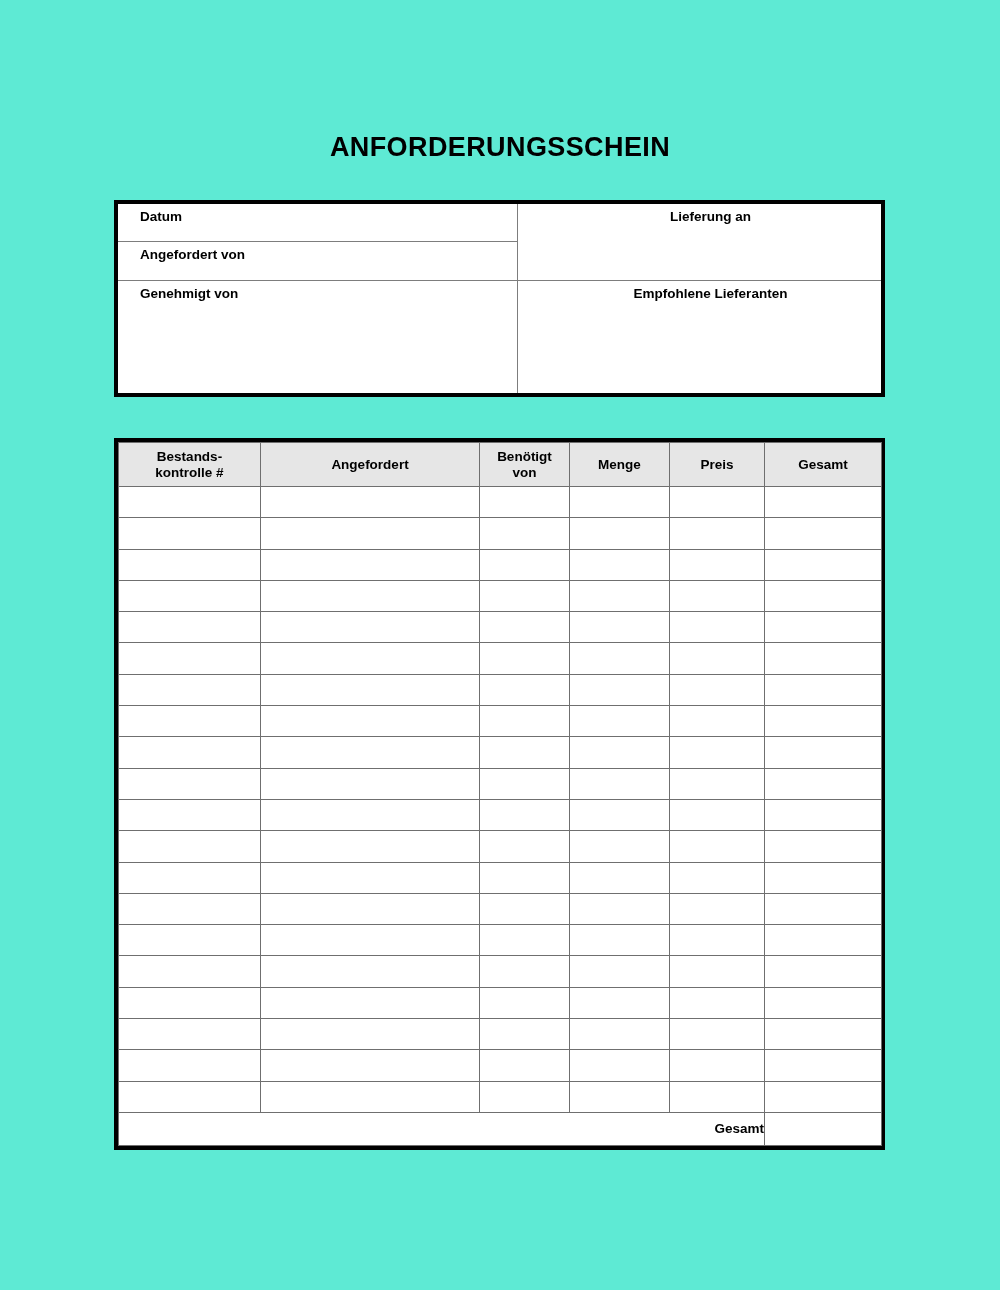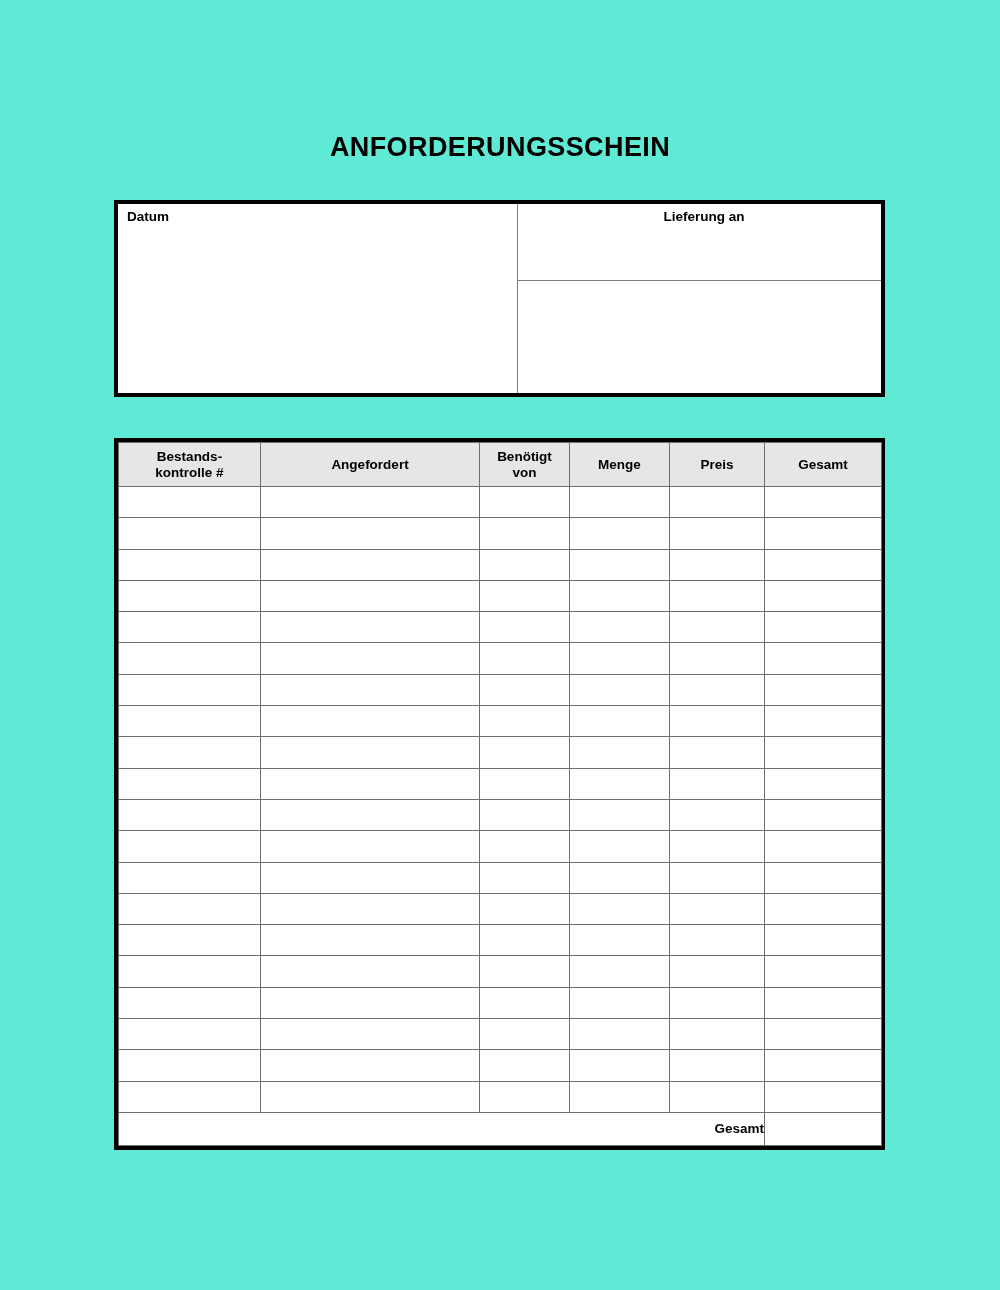--- a/index.html
+++ b/index.html
@@ -57,21 +57,21 @@
   .info-col-right {
     flex: 1 1 auto;
     box-sizing: border-box;
     display: flex;
     flex-direction: column;
     text-align: center;
   }
   .info-cell {
     box-sizing: border-box;
     border-bottom: 1.5px solid #7d7d7d;
-    padding: 5px 0 0 9px;
+    padding: 5px 0 0 22px;
     font-size: 13.5px;
     font-weight: bold;
     line-height: 1.2;
   }
   .info-col-left .info-cell {
     height: 38.4px;
   }
   .info-col-left .info-cell:last-child {
     border-bottom: none;
     height: 38.4px;
@@ -146,25 +146,34 @@
 <div class="page">
 
   <div class="doc-title">ANFORDERUNGSSCHEIN</div>
 
   <div class="info-box">
 
     <div class="info-col-left">
       <div class="info-cell">
         <span>Datum</span>
       </div>
+      <div class="info-cell">
+        <span>Angefordert von</span>
+      </div>
+      <div class="info-cell">
+        <span>Genehmigt von</span>
+      </div>
     </div>
 
     <div class="info-col-right">
       <div class="info-cell info-cell-tall-a">
         <span>Lieferung an</span>
+      </div>
+      <div class="info-cell info-cell-tall-b">
+        <span>Empfohlene Lieferanten</span>
       </div>
     </div>
 
   </div>
 
   <div class="items-wrap">
     <table class="items">
       <colgroup>
         <col class="c-stock">
         <col class="c-desc">

